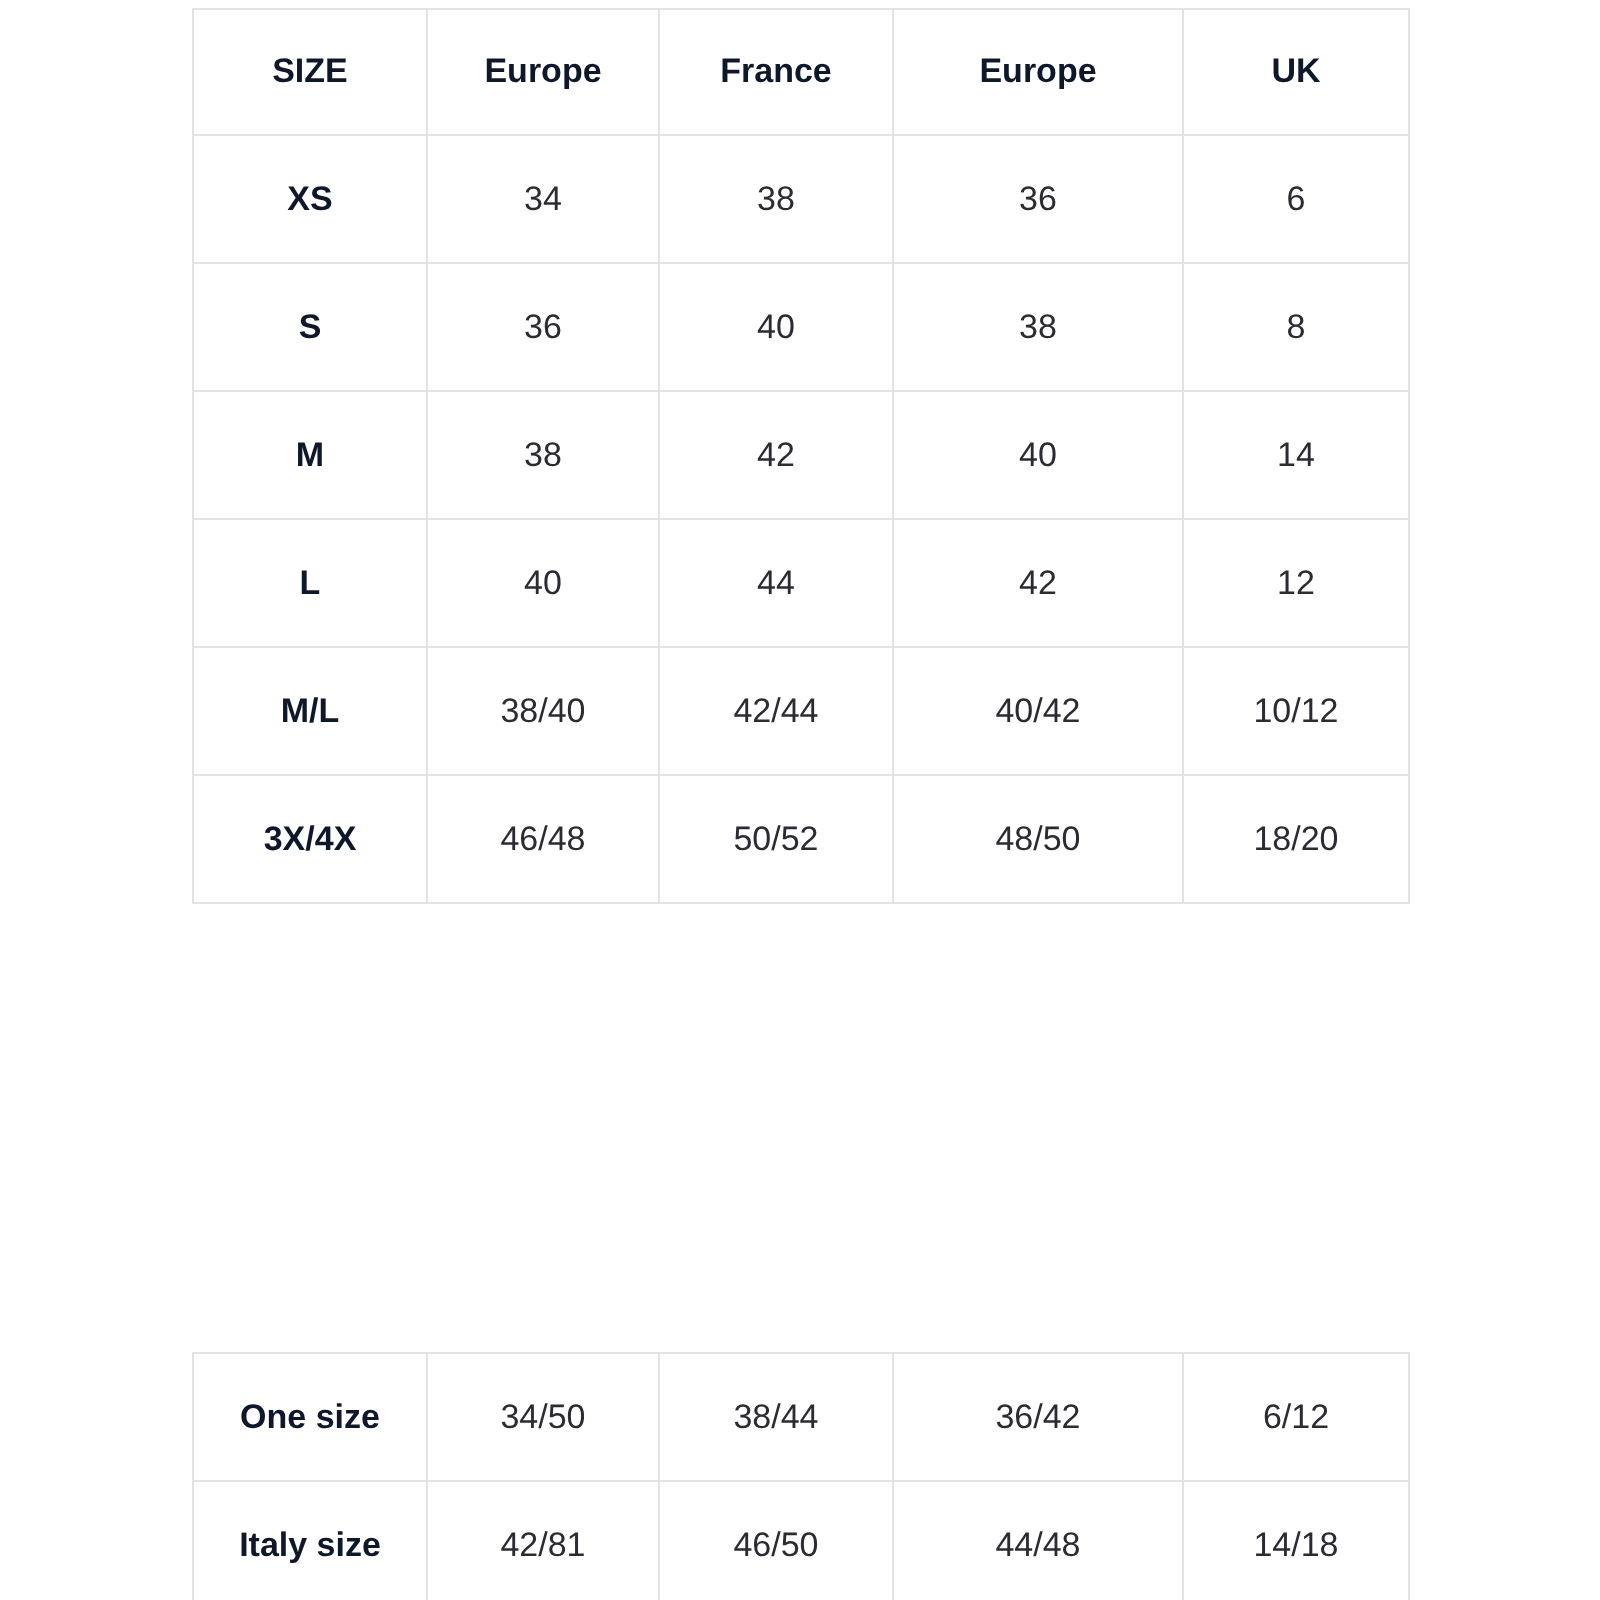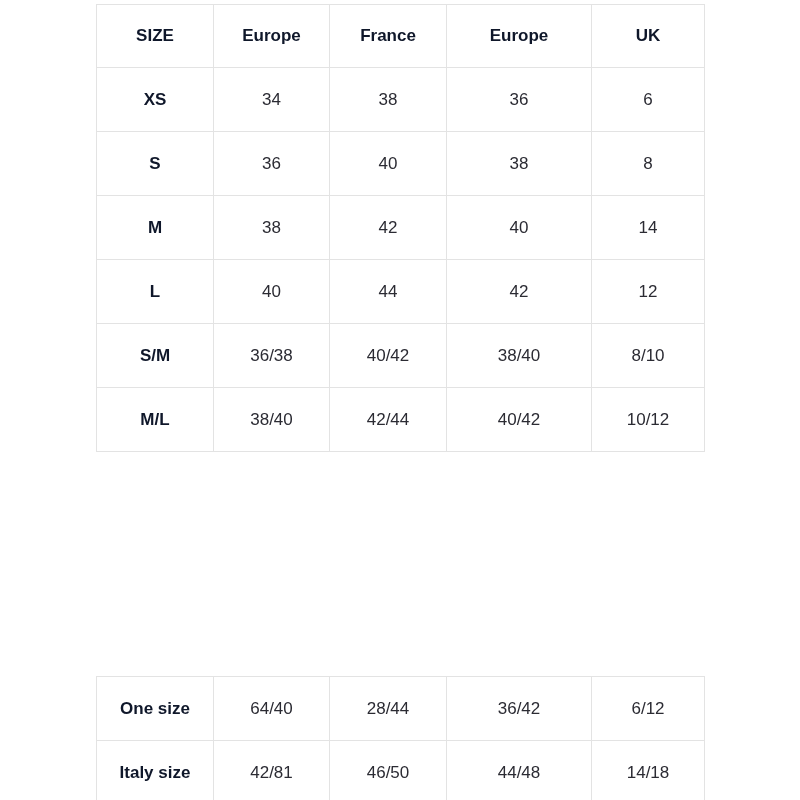--- a/index.html
+++ b/index.html
@@ -103,51 +103,51 @@
           <td>14</td>
         </tr>
         <tr>
           <td class="rowhead">L</td>
           <td>40</td>
           <td>44</td>
           <td>42</td>
           <td>12</td>
         </tr>
         <tr>
-          <td class="rowhead">S/M</td>
-          <td>36/38</td>
-          <td>40/42</td>
-          <td>38/40</td>
-          <td>8/10</td>
-        </tr>
-        <tr>
           <td class="rowhead">M/L</td>
           <td>38/40</td>
           <td>42/44</td>
           <td>40/42</td>
           <td>10/12</td>
+        </tr>
+        <tr>
+          <td class="rowhead">3X/4X</td>
+          <td>46/48</td>
+          <td>50/52</td>
+          <td>48/50</td>
+          <td>18/20</td>
         </tr>
       </tbody>
     </table>
   </div>
 
   <div class="table-wrap" id="secondary-table-wrap">
     <table class="size-table" id="secondary-table">
       <colgroup>
         <col class="c-size">
           <col class="c-eu">
           <col class="c-it">
           <col class="c-fr">
           <col class="c-uk">
       </colgroup>
       <tbody>
         <tr>
           <td class="rowhead">One size</td>
-          <td>64/40</td>
-          <td>28/44</td>
+          <td>34/50</td>
+          <td>38/44</td>
           <td>36/42</td>
           <td>6/12</td>
         </tr>
         <tr>
           <td class="rowhead">Italy size</td>
           <td>42/81</td>
           <td>46/50</td>
           <td>44/48</td>
           <td>14/18</td>
         </tr>

